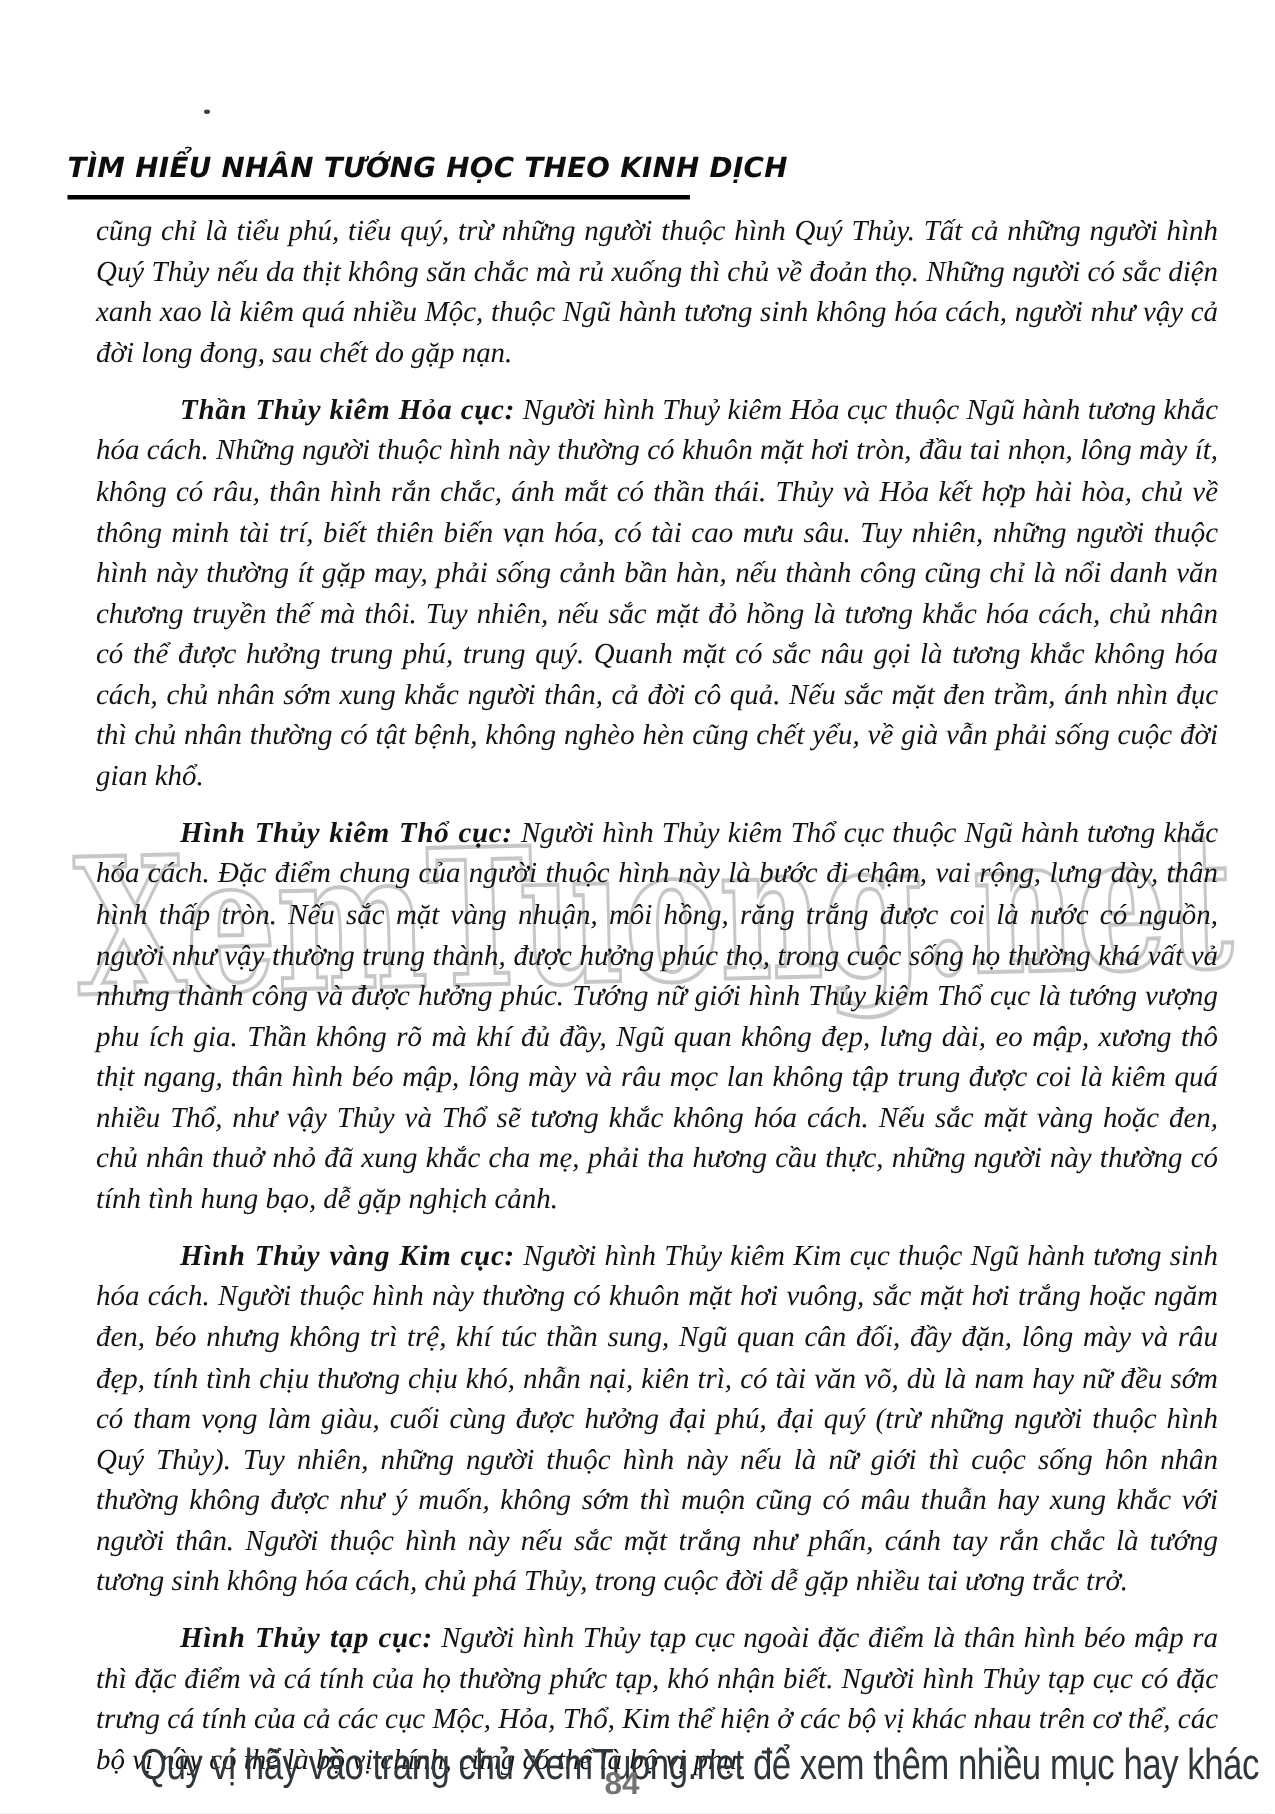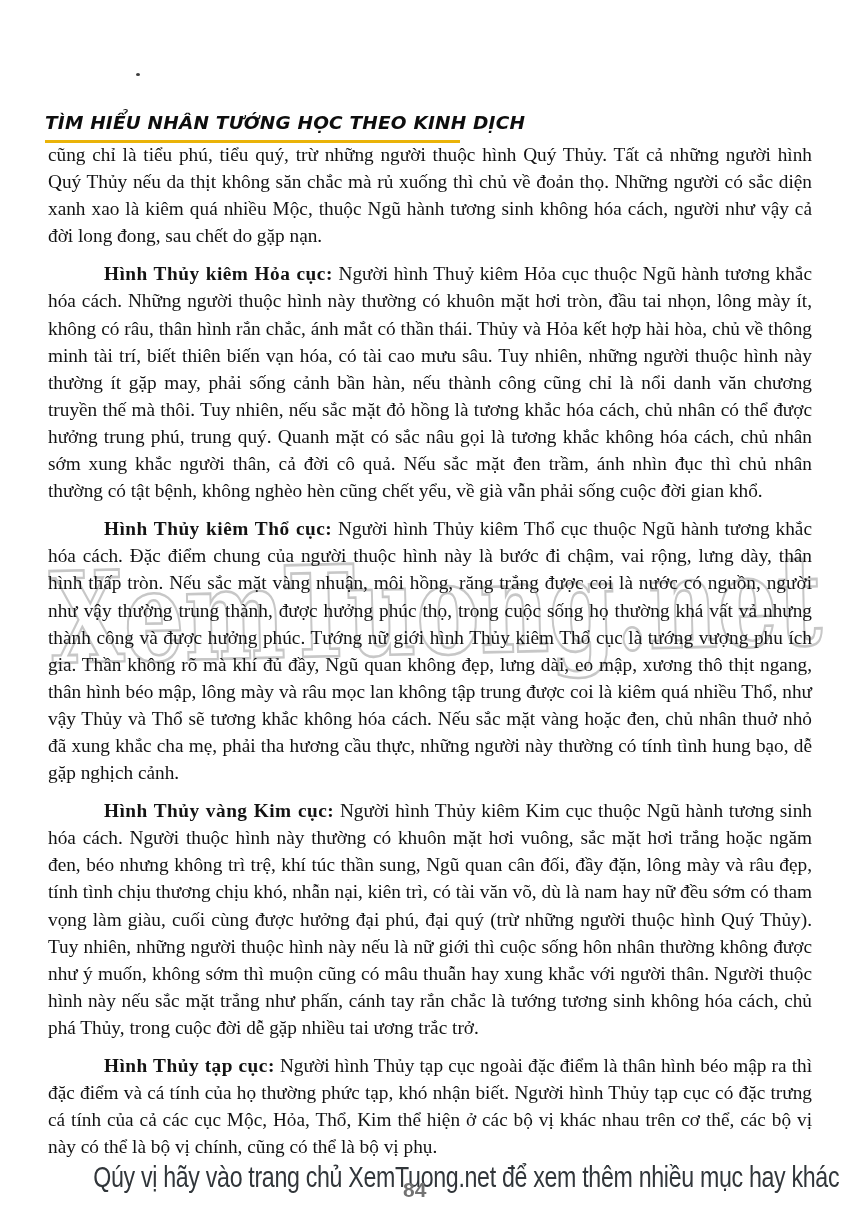--- a/index.html
+++ b/index.html
@@ -8,41 +8,41 @@
     width:850px;height:1209px;
     background:#ffffff;
     overflow:hidden;
     font-family:"Liberation Serif","DejaVu Serif",serif;
   }
   .artifact-dot{
     position:absolute;left:136px;top:73px;
     width:4px;height:3px;background:#3c3c3c;border-radius:50%;
   }
   .header{
-    position:absolute;left:45px;top:112px;width:415px;
-    border-bottom:3px solid #eab308;
+    position:absolute;left:45px;top:102px;width:415px;
+    border-bottom:3px solid #000000;
     padding-bottom:7px;
     font-family:"DejaVu Sans","Liberation Sans",sans-serif;
     font-style:italic;font-weight:700;
     font-size:18.5px;letter-spacing:0.2px;
     color:#0e0e0e;white-space:nowrap;
   }
   .watermark{
     position:absolute;left:48px;top:545px;width:780px;height:160px;
     z-index:1;pointer-events:none;
     transform:rotate(-1.4deg);transform-origin:left center;
   }
   .body-text{
     position:absolute;left:48px;top:141px;width:764px;
     z-index:2;
     font-size:19.3px;line-height:27.1px;
     color:#131313;
     text-align:justify;
   }
-  .body-text p{margin:0 0 11px 0;}
+  .body-text p{margin:0 0 11px 16px;font-style:italic;}
   .body-text p.indent{text-indent:56px;}
   .body-text b{font-weight:700;letter-spacing:0.5px;}
   .body-text b:empty{display:none;}
   .footer{
     position:absolute;left:0;top:1161px;width:850px;
     z-index:3;
   }
   .footer .footer-inner{
     display:inline-block;
     font-family:"Liberation Sans","DejaVu Sans",sans-serif;
@@ -75,21 +75,21 @@
   </div>
 
   <div class="body-text">
 
     <p>
       
       <span>cũng chỉ là tiểu phú, tiểu quý, trừ những người thuộc hình Quý Thủy. Tất cả những người hình Quý Thủy nếu da thịt không săn chắc mà rủ xuống thì chủ về đoản thọ. Những người có sắc diện xanh xao là kiêm quá nhiều Mộc, thuộc Ngũ hành tương sinh không hóa cách, người như vậy cả đời long đong, sau chết do gặp nạn.</span>
     </p>
 
     <p class="indent">
-      <b>Hình Thủy kiêm Hỏa cục:</b>
+      <b>Thần Thủy kiêm Hỏa cục:</b>
       <span>Người hình Thuỷ kiêm Hỏa cục thuộc Ngũ hành tương khắc hóa cách. Những người thuộc hình này thường có khuôn mặt hơi tròn, đầu tai nhọn, lông mày ít, không có râu, thân hình rắn chắc, ánh mắt có thần thái. Thủy và Hỏa kết hợp hài hòa, chủ về thông minh tài trí, biết thiên biến vạn hóa, có tài cao mưu sâu. Tuy nhiên, những người thuộc hình này thường ít gặp may, phải sống cảnh bần hàn, nếu thành công cũng chỉ là nổi danh văn chương truyền thế mà thôi. Tuy nhiên, nếu sắc mặt đỏ hồng là tương khắc hóa cách, chủ nhân có thể được hưởng trung phú, trung quý. Quanh mặt có sắc nâu gọi là tương khắc không hóa cách, chủ nhân sớm xung khắc người thân, cả đời cô quả. Nếu sắc mặt đen trầm, ánh nhìn đục thì chủ nhân thường có tật bệnh, không nghèo hèn cũng chết yểu, về già vẫn phải sống cuộc đời gian khổ.</span>
     </p>
 
     <p class="indent">
       <b>Hình Thủy kiêm Thổ cục:</b>
       <span>Người hình Thủy kiêm Thổ cục thuộc Ngũ hành tương khắc hóa cách. Đặc điểm chung của người thuộc hình này là bước đi chậm, vai rộng, lưng dày, thân hình thấp tròn. Nếu sắc mặt vàng nhuận, môi hồng, răng trắng được coi là nước có nguồn, người như vậy thường trung thành, được hưởng phúc thọ, trong cuộc sống họ thường khá vất vả nhưng thành công và được hưởng phúc. Tướng nữ giới hình Thủy kiêm Thổ cục là tướng vượng phu ích gia. Thần không rõ mà khí đủ đầy, Ngũ quan không đẹp, lưng dài, eo mập, xương thô thịt ngang, thân hình béo mập, lông mày và râu mọc lan không tập trung được coi là kiêm quá nhiều Thổ, như vậy Thủy và Thổ sẽ tương khắc không hóa cách. Nếu sắc mặt vàng hoặc đen, chủ nhân thuở nhỏ đã xung khắc cha mẹ, phải tha hương cầu thực, những người này thường có tính tình hung bạo, dễ gặp nghịch cảnh.</span>
     </p>
 
     <p class="indent">
       <b>Hình Thủy vàng Kim cục:</b>

